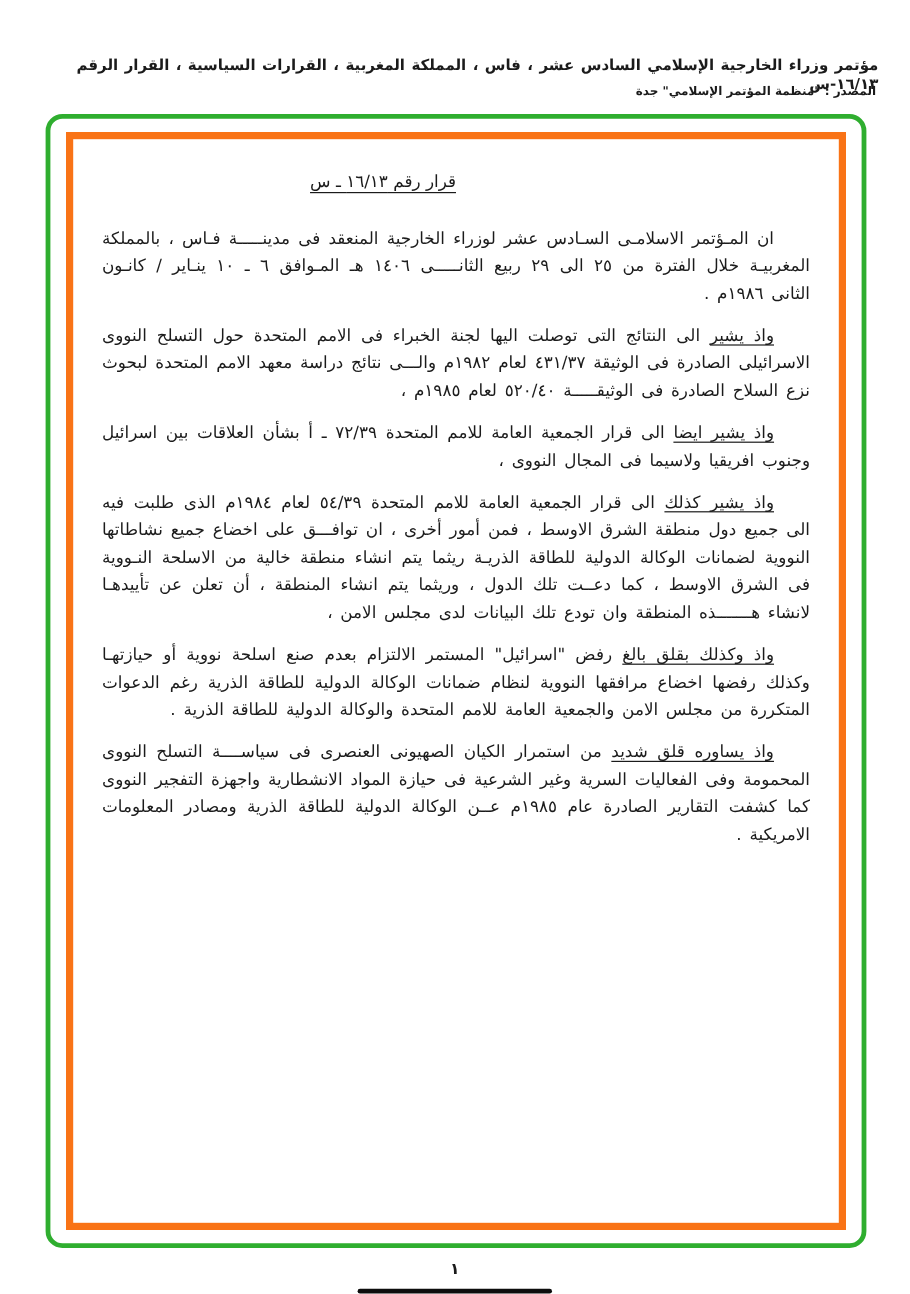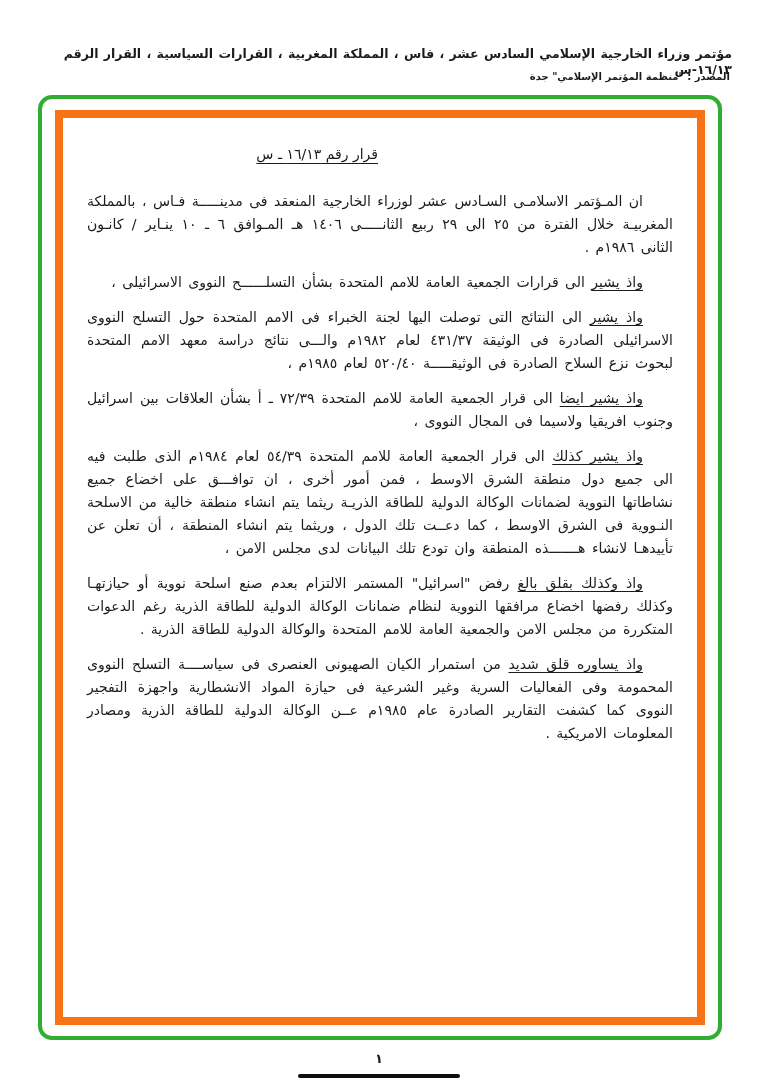--- a/index.html
+++ b/index.html
@@ -23,21 +23,21 @@
   }
 
   .green-frame {
     position: absolute; top: 95px; right: 36px; left: 38px; bottom: 38px;
     border: 4px solid var(--green, #2fae2f);
     border-radius: 14px;
     background: #ffffff;
   }
   .black-frame {
     position: absolute; inset: 11px 13px;
-    border: 8px solid #f97316;
+    border: 6px solid #f97316;
   }
   .content {
     position: absolute; inset: 0;
     padding: 16px 24px 8px;
     overflow: hidden;
   }
 
   .title-block {
     width: max-content; max-width: 420px;
     margin: 8px 295px 24px 0;
@@ -79,21 +79,20 @@
     <div class="black-frame">
       <div class="content">
 
         <div class="title-block">
           <div class="doc-title">قرار رقم ١٦/١٣ ـ س</div>
         </div>
 
         <p class="para"><span class="lead"></span><span>ان المـؤتمر الاسلامـى السـادس عشر لوزراء الخارجية المنعقد فى مدينـــــة فـاس ، بالمملكة المغربيـة خلال الفترة من ٢٥ الى ٢٩ ربيع الثانـــــى ١٤٠٦ هـ المـوافق ٦ ـ ١٠ ينـاير / كانـون الثانى ١٩٨٦م .</span></p>
 
 
-        <p class="para"><span class="lead">واذ يشير</span><span> الى قرارات الجمعية العامة للامم المتحدة بشأن التسلــــــح النووى الاسرائيلى ،</span></p>
 
         <p class="para"><span class="lead">واذ يشير</span><span> الى النتائج التى توصلت اليها لجنة الخبراء فى الامم المتحدة حول التسلح النووى الاسرائيلى الصادرة فى الوثيقة ٤٣١/٣٧ لعام ١٩٨٢م والـــى نتائج دراسة معهد الامم المتحدة لبحوث نزع السلاح الصادرة فى الوثيقـــــة ٥٢٠/٤٠ لعام ١٩٨٥م ،</span></p>
 
         <p class="para"><span class="lead">واذ يشير ايضا</span><span> الى قرار الجمعية العامة للامم المتحدة ٧٢/٣٩ ـ أ  بشأن العلاقات بين اسرائيل وجنوب افريقيا ولاسيما فى المجال النووى ،</span></p>
 
         <p class="para"><span class="lead">واذ يشير كذلك</span><span> الى قرار الجمعية العامة للامم المتحدة ٥٤/٣٩ لعام ١٩٨٤م الذى طلبت فيه الى جميع دول منطقة الشرق الاوسط ، فمن أمور أخرى ، ان توافـــق على اخضاع جميع نشاطاتها النووية لضمانات الوكالة الدولية للطاقة الذريـة ريثما يتم انشاء منطقة خالية من الاسلحة النـووية فى الشرق الاوسط ، كما دعــت تلك الدول ، وريثما يتم انشاء المنطقة ، أن تعلن عن تأييدهـا لانشاء هـــــــذه المنطقة وان تودع تلك البيانات لدى مجلس الامن ،</span></p>
 
 
         <p class="para"><span class="lead">واذ وكذلك بقلق بالغ</span><span> رفض "اسرائيل" المستمر الالتزام بعدم صنع اسلحة نووية أو حيازتهـا وكذلك رفضها اخضاع مرافقها النووية لنظام ضمانات الوكالة الدولية للطاقة الذرية رغم الدعوات المتكررة من مجلس الامن والجمعية العامة للامم المتحدة والوكالة الدولية للطاقة الذرية .</span></p>
 

